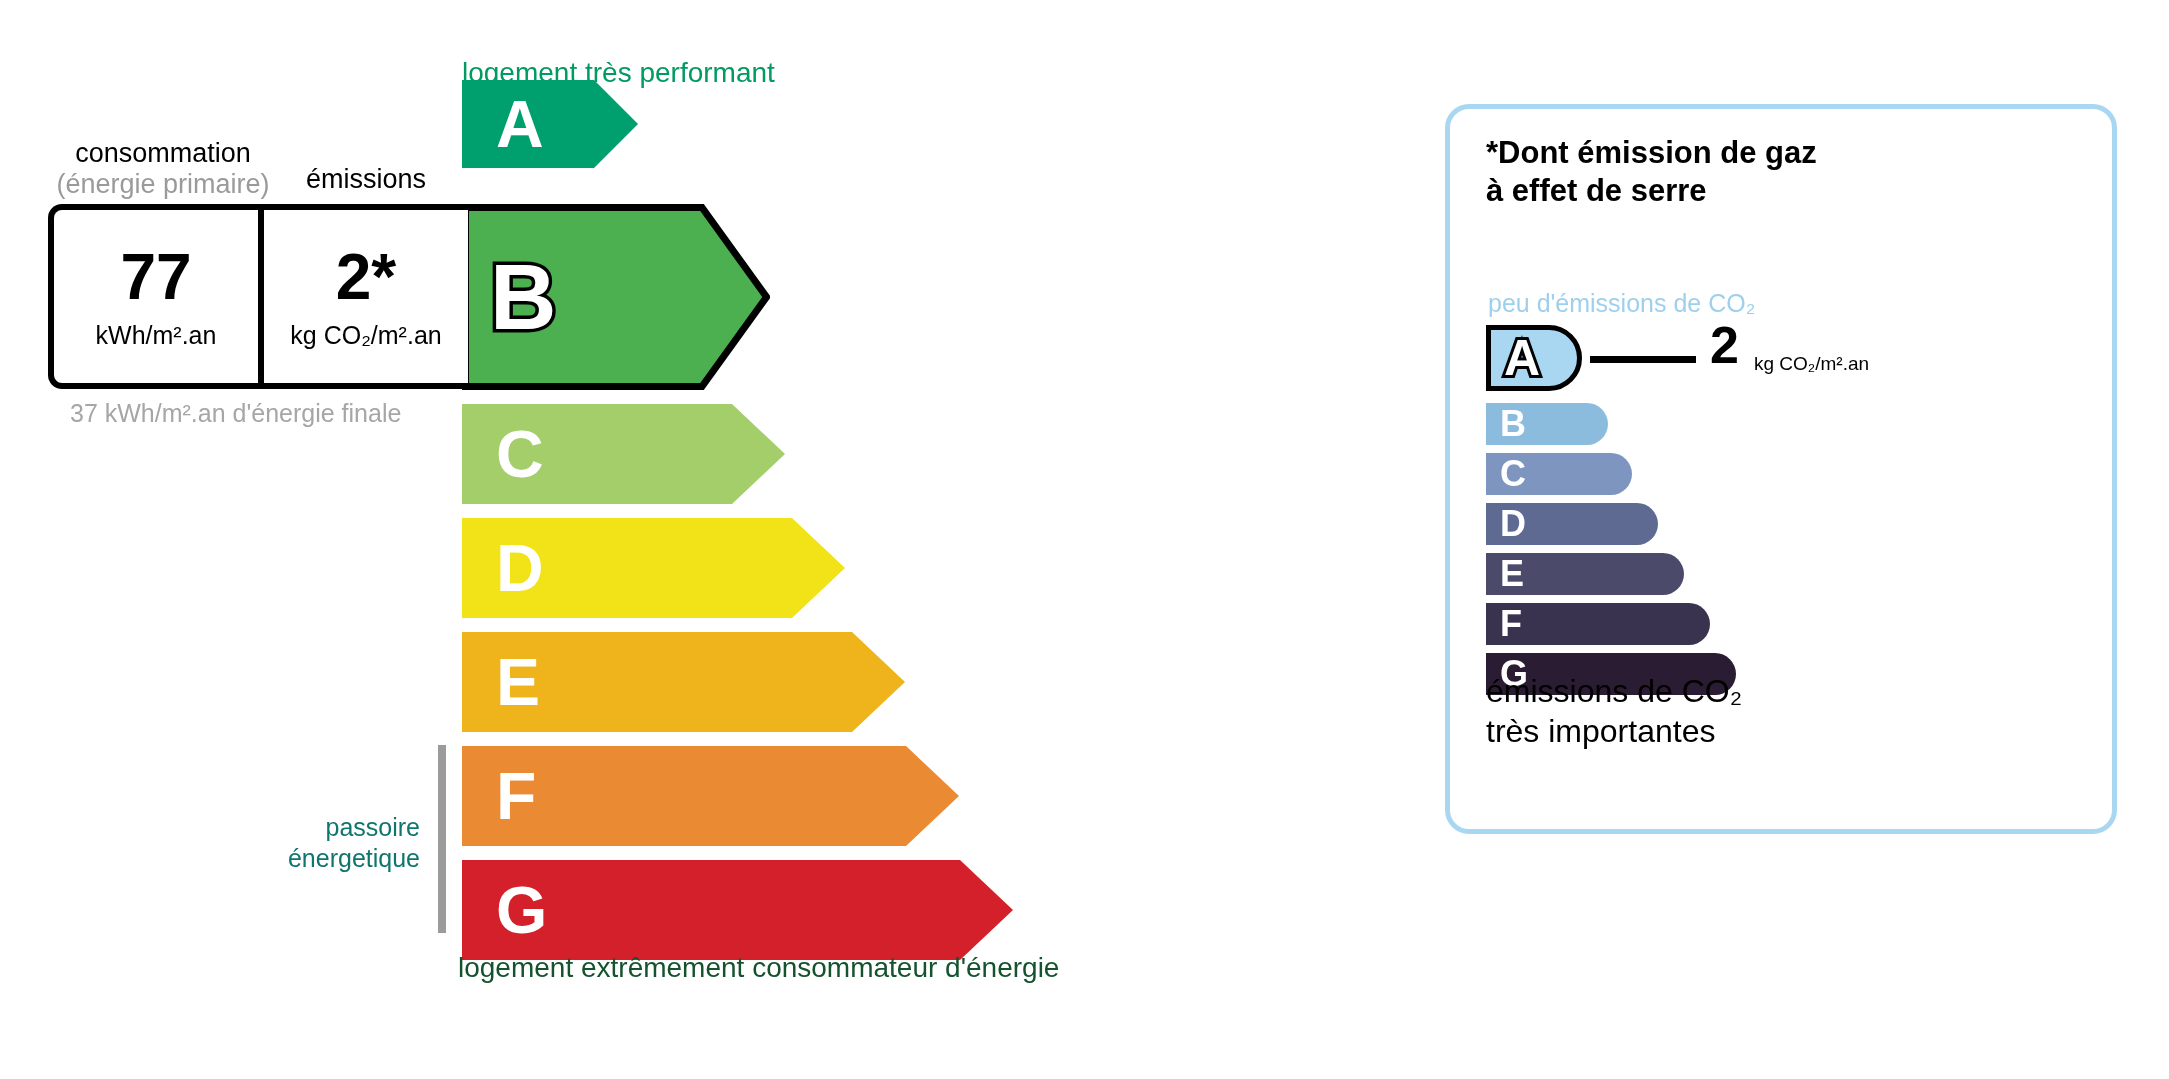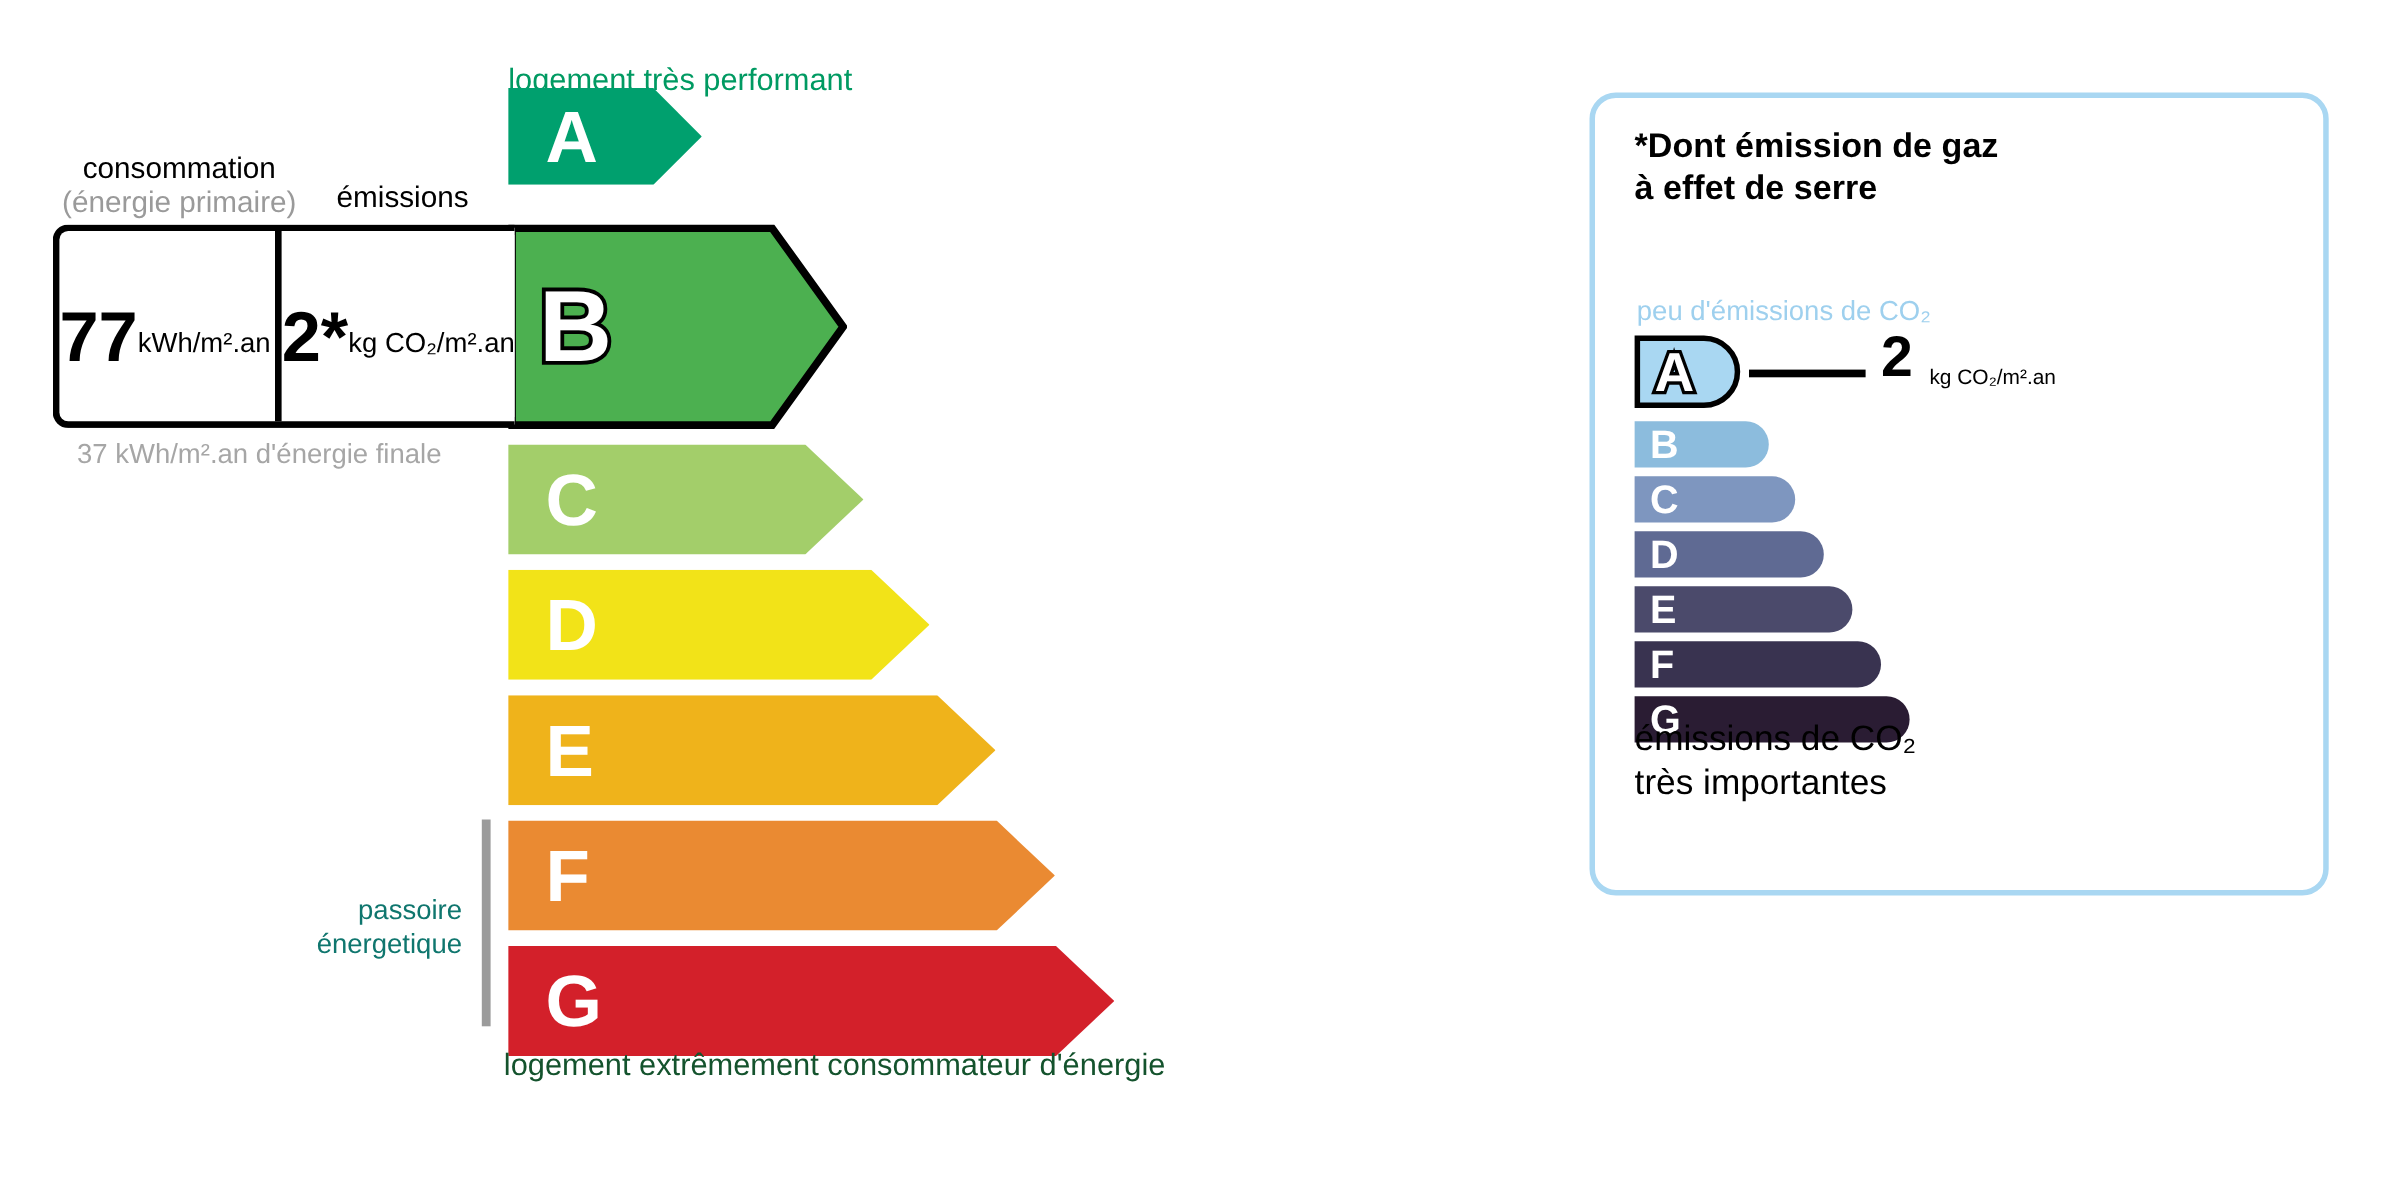--- a/index.html
+++ b/index.html
@@ -58,23 +58,23 @@
     width: 420px; height: 185px;
     border: 6px solid #000;
     border-right: none;
     border-radius: 14px 0 0 14px;
     background: #fff;
     display: flex;
     z-index: 6;
   }
   .vb-cell {
     flex: 1 1 0;
-    display: flex; flex-direction: row;
-    align-items: center; 
-    padding-top: 19px;
+    display: flex; flex-direction: column;
+    align-items: center; justify-content: center;
+    padding-top: 2px;
   }
   .vb-cell + .vb-cell { border-left: 6px solid #000; }
   .vb-number { font-size: 64px; font-weight: 700; color: #000; line-height: 1; }
   .vb-unit { font-size: 25px; color: #000; margin-top: 12px; white-space: nowrap; }
 
   .vb-head {
     position: absolute; text-align: center; white-space: nowrap;
   }
   #head-conso { left: 48px; top: 138px; width: 230px; }
   #head-conso .l1 { font-size: 27px; color: #000000; }
@@ -92,21 +92,21 @@
     width: 8px; height: 188px; background: #9b9b9b;
   }
   #passoire-label {
     position: absolute; left: 240px; top: 812px;
     width: 180px; text-align: right;
     font-size: 25px; color: #0f766e; line-height: 1.25;
   }
 
   
   #co2-panel {
-    position: absolute; left: 1445px; top: 84px;
+    position: absolute; left: 1445px; top: 104px;
     width: 672px; height: 730px;
     border: 5px solid #a9d7f2;
     border-radius: 24px;
     background: #ffffff;
   }
   #co2-title {
     position: absolute; left: 36px; top: 25px;
     font-size: 31px; font-weight: 700; color: #000;
     line-height: 1.22; white-space: pre-line;
   }

